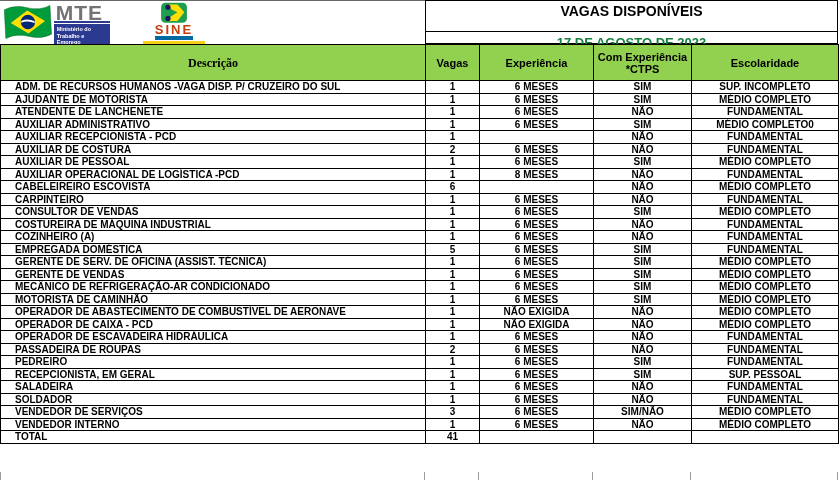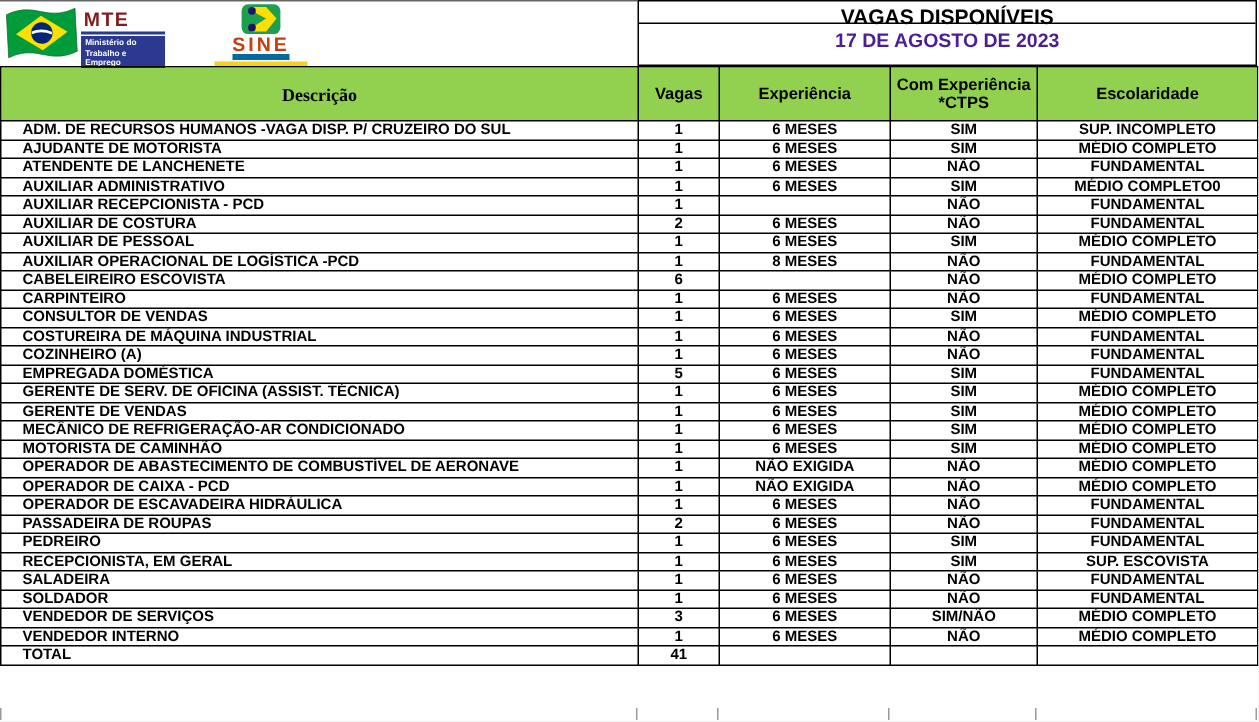--- a/index.html
+++ b/index.html
@@ -8,33 +8,33 @@
   .sheet { position:relative; width:839px; height:481px; background:#ffffff; overflow:hidden; }
 
   
   .topband { position:absolute; top:0; left:0; width:839px; height:44px; background:#fff; }
   .logos { position:absolute; top:0; left:0; width:425px; height:44px; border-top:1px solid #666; }
 
   
   .mte { position:absolute; left:4px; top:3px; width:106px; height:37px; display:flex; }
   .mte-flag { width:50px; height:36px; transform:rotate(-3deg); }
   .mte-right { display:flex; flex-direction:column; margin-left:2px; }
-  .mte-acronym { color:#7f1d1d; font-weight:bold; font-size:13px; line-height:17px; letter-spacing:1px; border-bottom:2px solid #2b3990; padding:0 2px; }
+  .mte-acronym { color:#737373; font-weight:bold; font-size:21px; line-height:17px; letter-spacing:1px; border-bottom:2px solid #2b3990; padding:0 2px; }
   .mte-ministry { background:#2b3990; color:#ffffff; font-weight:bold; font-size:5.5px; line-height:6.5px; padding:2px 3px; margin-top:1px; }
 
   
   .sine { position:absolute; left:128px; top:1px; width:92px; height:42px; display:flex; flex-direction:column; align-items:center; }
   .sine-icon { width:32px; height:25px; }
   .sine-name { color:#c2410c; font-weight:bold; font-size:13px; line-height:13px; letter-spacing:2px; border-bottom:4px solid #0369a1; margin-top:-1px; }
   .sine-strip { width:62px; height:4px; background:#f7d117; margin-top:1px; }
 
   
   .titlebox { position:absolute; left:425px; top:0; width:413px; height:44px; border:1px solid #000; }
-  .title-row { height:15px; line-height:20px; text-align:center; font-weight:bold; font-size:14px; border-bottom:1px solid #000; color:#000; }
-  .date-row  { height:21px; line-height:21px; text-align:center; font-weight:bold; font-size:13px; color:#4c1d95; }
+  .title-row { height:31px; line-height:20px; text-align:center; font-weight:bold; font-size:14px; border-bottom:1px solid #000; color:#000; }
+  .date-row  { height:21px; line-height:21px; text-align:center; font-weight:bold; font-size:13px; color:#15803d; }
 
   
   table.grid { position:absolute; top:44px; left:0; width:838px; border-collapse:collapse; table-layout:fixed; }
   .grid th, .grid td { border:1px solid #000; overflow:hidden; white-space:nowrap; color:#000; }
   .grid th { background:#92d050; height:36px; font-weight:bold; font-size:11px; line-height:12px; text-align:center; vertical-align:middle; }
   .grid th.desc-h { font-size:12px;font-family:Liberation Serif, serif; }
   .grid td { height:12.5px; font-size:10px; font-weight:bold; line-height:11px; vertical-align:middle; }
   .grid td.desc { text-align:left; padding-left:14px; }
   .grid td.center { text-align:center; }
 
@@ -265,21 +265,21 @@
           <td class="center">1</td>
           <td class="center">6 MESES</td>
           <td class="center">SIM</td>
           <td class="center">FUNDAMENTAL</td>
         </tr>
         <tr>
           <td class="desc">RECEPCIONISTA, EM GERAL</td>
           <td class="center">1</td>
           <td class="center">6 MESES</td>
           <td class="center">SIM</td>
-          <td class="center">SUP. ESCOVISTA</td>
+          <td class="center">SUP. PESSOAL</td>
         </tr>
         <tr>
           <td class="desc">SALADEIRA</td>
           <td class="center">1</td>
           <td class="center">6 MESES</td>
           <td class="center">NÃO</td>
           <td class="center">FUNDAMENTAL</td>
         </tr>
         <tr>
           <td class="desc">SOLDADOR</td>

